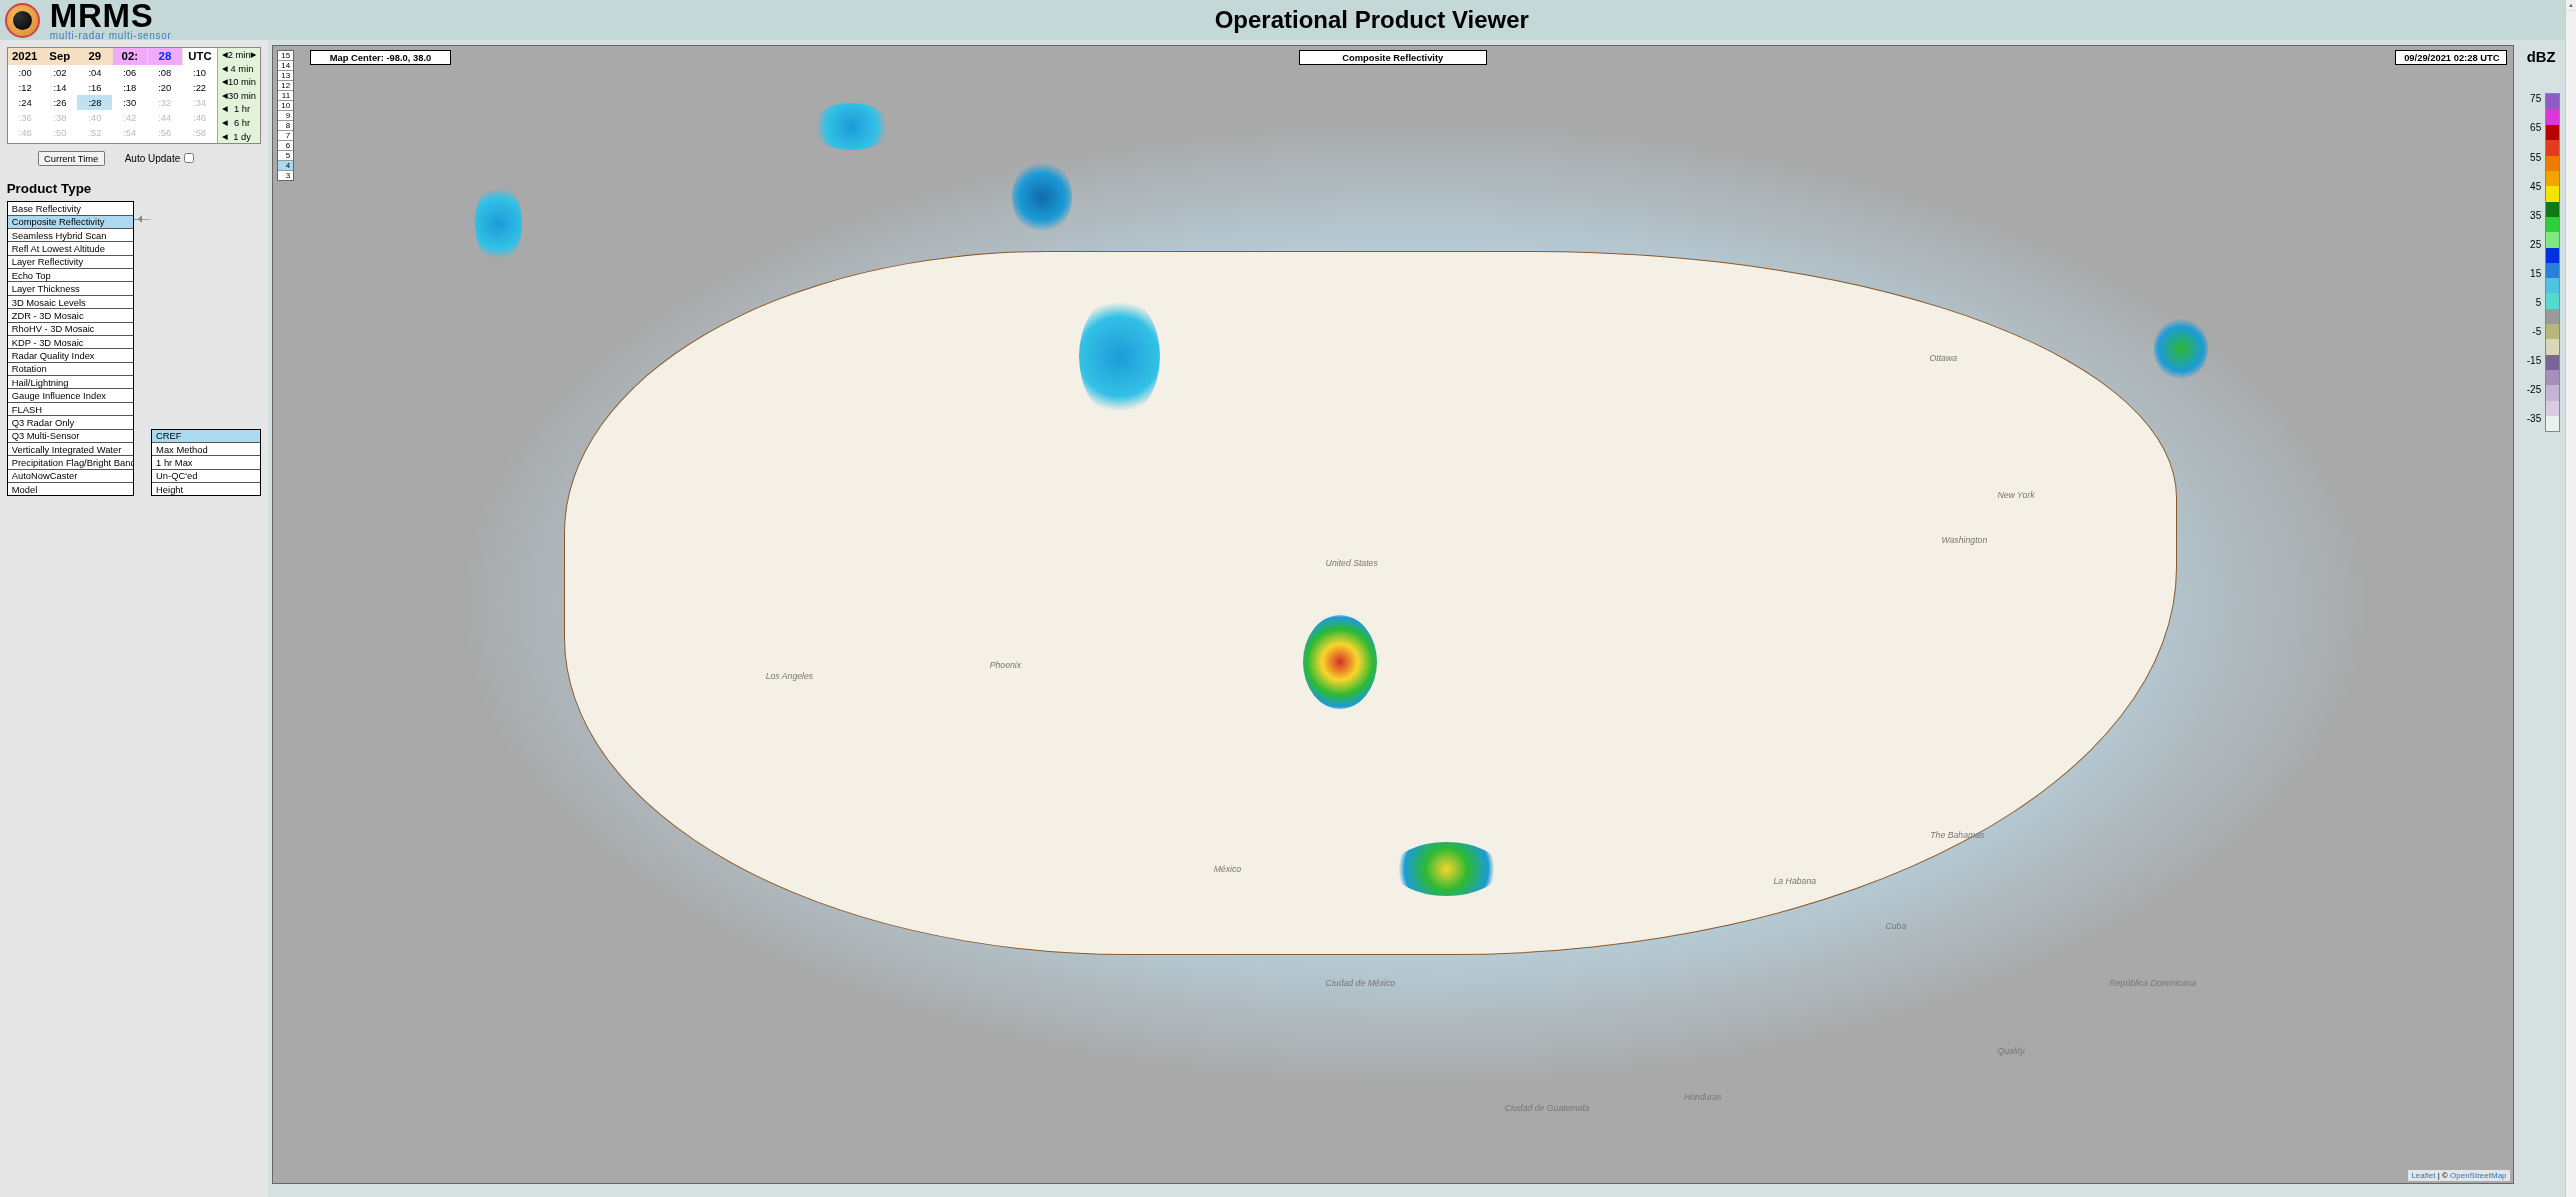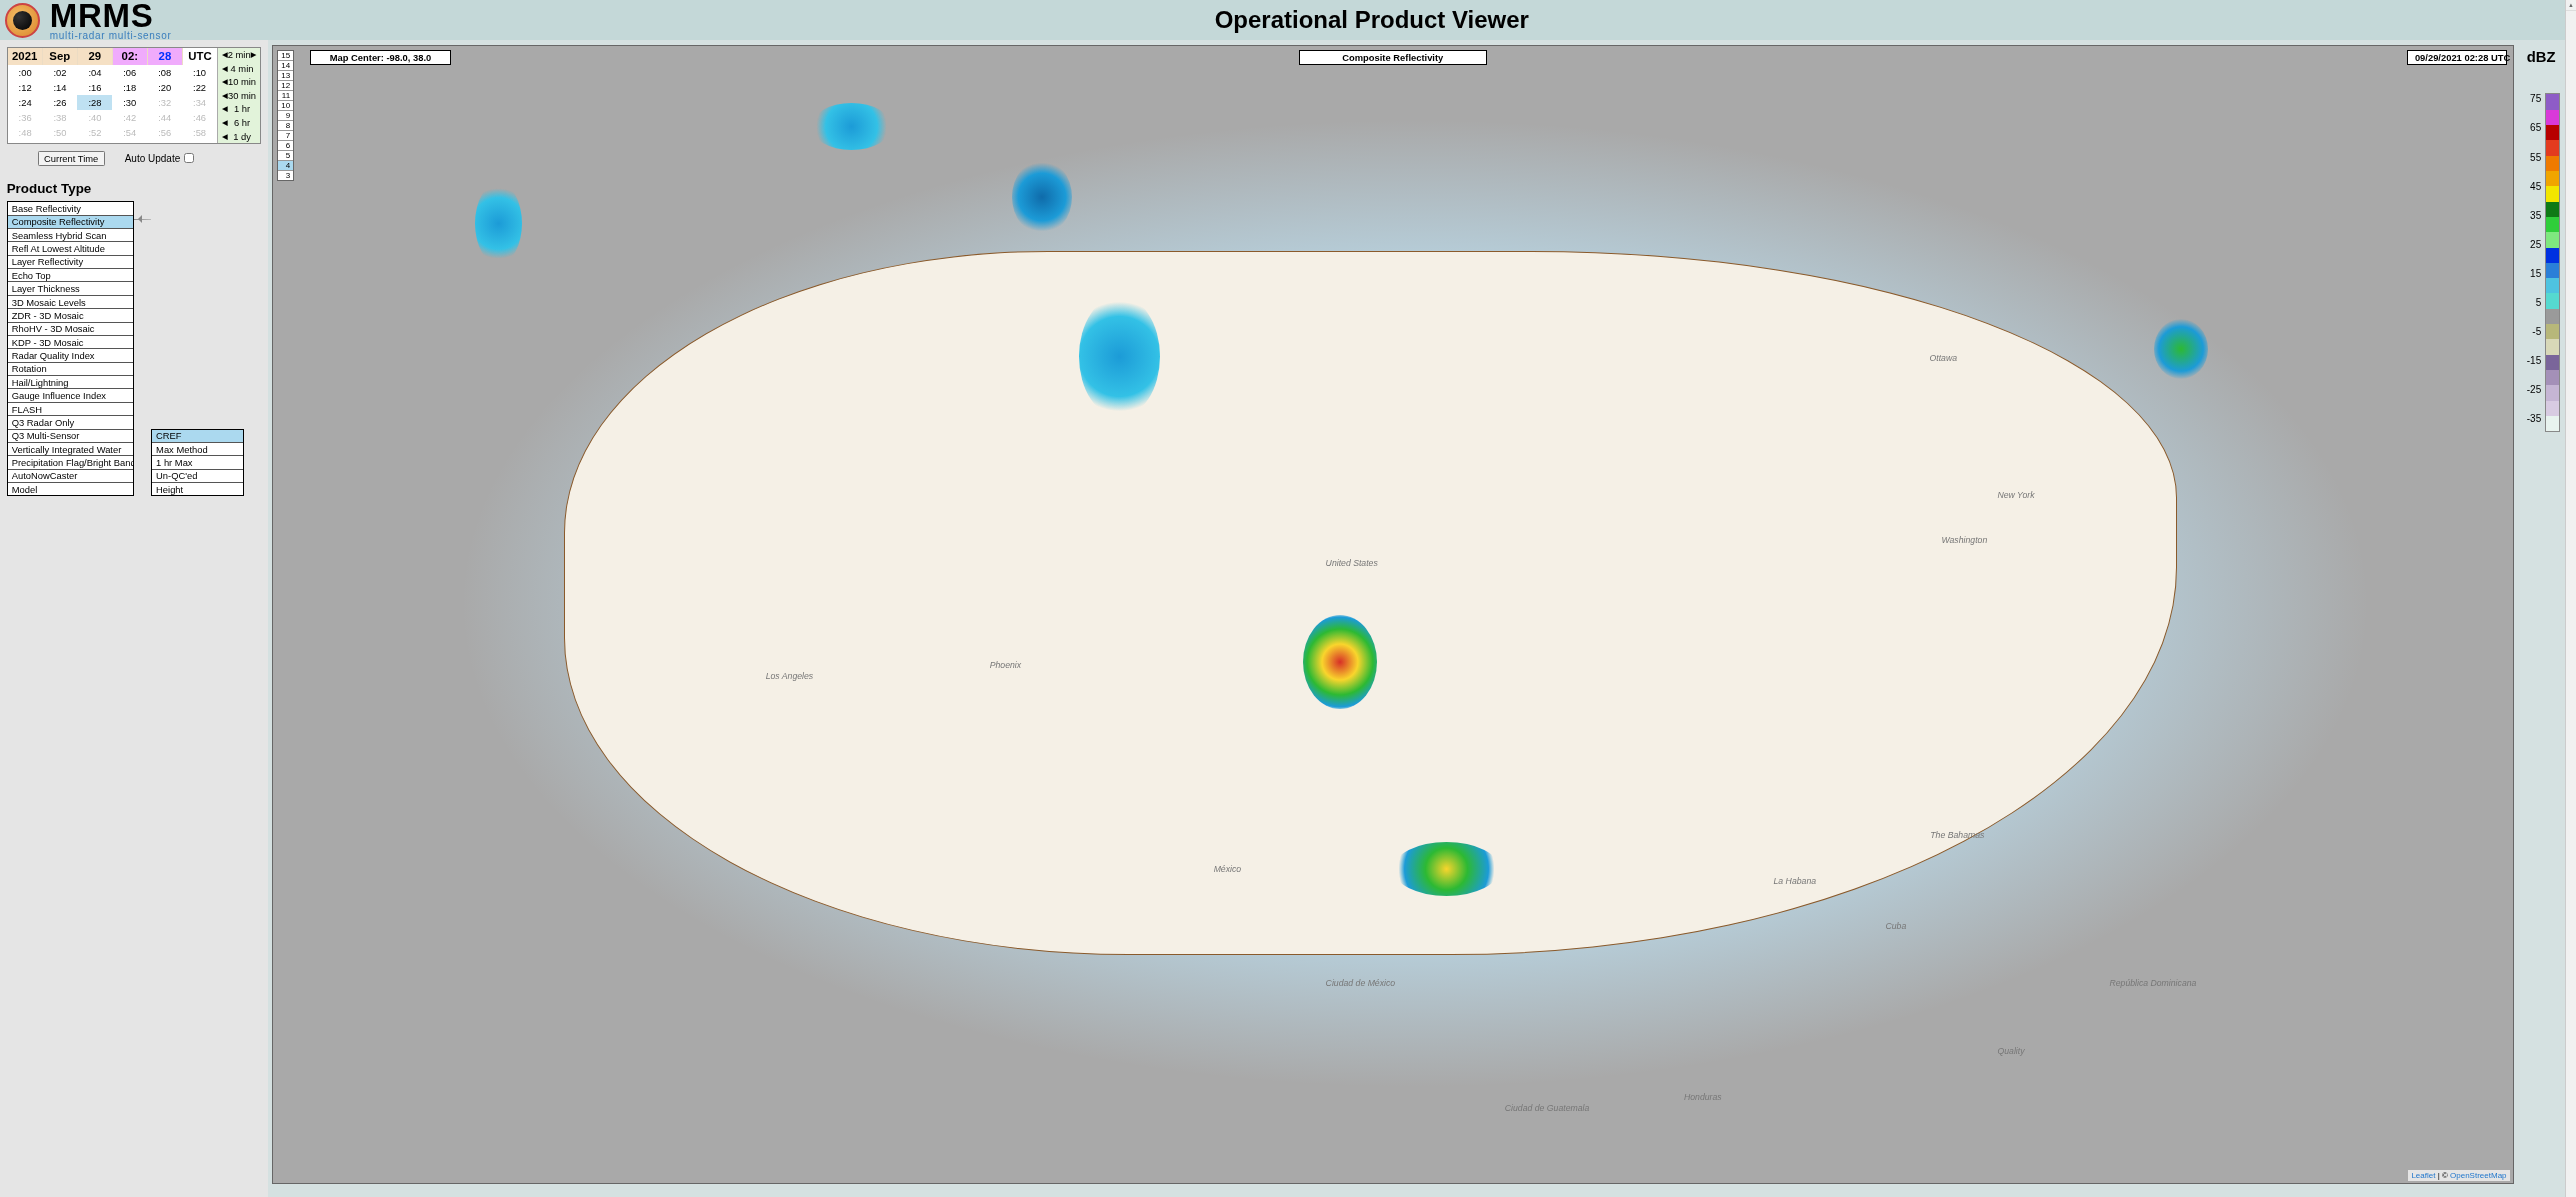--- a/index.html
+++ b/index.html
@@ -49,21 +49,21 @@
   .auto-upd{display:flex;align-items:center;gap:4px;font-size:10px}
   .auto-upd input{width:10px;height:10px}
 
   
   .section-h{font-size:13.4px;font-weight:700;margin:4px 0 5.4px 0}
   .lists-wrap{display:flex;gap:17.4px;align-items:flex-end;position:relative}
   .plist{width:127px;border:0.7px solid #000;background:#fff}
   .plist .item{padding:0.7px 4px;font-size:9.4px;border-bottom:0.7px solid #555;white-space:nowrap;overflow:hidden;cursor:default}
   .plist .item:last-child{border-bottom:none}
   .plist .item.sel{background:#abd9ef}
-  .sublist{width:93px;border:0.7px solid #000;background:#fff;margin-top:6px}
+  .sublist{width:110px;border:0.7px solid #000;background:#fff;margin-top:6px}
   .sublist .item{padding:0.7px 4px;font-size:9.4px;border-bottom:0.7px solid #555;cursor:default}
   .sublist .item:last-child{border-bottom:none}
   .sublist .item.sel{background:#abd9ef}
   .connector{position:absolute;left:127px;top:17.4px;width:17.4px;height:1.3px;background:linear-gradient(to right,#888,#bbb)}
   .connector::before{content:"";position:absolute;left:0;top:-4px;border:4px solid transparent;border-right-color:#888}
 
   
   .map-usa{position:absolute;inset:0}
   .map-usa .ocean{position:absolute;inset:0;background:#a9a9a9}
   .map-usa .halo{position:absolute;left:8%;top:6%;width:86%;height:86%;border-radius:50% 50% 48% 48%;background:radial-gradient(ellipse at center,#cfe8f3 0%,#bddff0 40%,rgba(189,223,240,0) 70%)}
@@ -74,21 +74,21 @@
   .cloud.c3{left:46%;top:50%;width:74px;height:94px;background:radial-gradient(circle,#d73027,#f9d52c 30%,#2db933 55%,#1c9bd7 75%,rgba(0,0,0,0) 82%)}
   .cloud.c4{left:50%;top:70%;width:107px;height:54px;background:radial-gradient(circle,#f9d52c,#2db933 35%,#1c9bd7 70%,rgba(0,0,0,0) 80%)}
   .cloud.c5{left:84%;top:24%;width:54px;height:60px;background:radial-gradient(circle,#2db933,#1c9bd7 55%,rgba(0,0,0,0) 75%)}
   .cloud.c6{left:9%;top:12%;width:47px;height:81px;background:radial-gradient(circle,#1c9bd7,#33c1e6 55%,rgba(0,0,0,0) 75%)}
   .cloud.c7{left:24%;top:5%;width:81px;height:47px;background:radial-gradient(circle,#1c9bd7,#33c1e6 55%,rgba(0,0,0,0) 75%)}
   .map-label{position:absolute;font-size:8.7px;color:#777;font-style:italic}
 
   .info-pill{position:absolute;background:#fff;border:0.7px solid #000;font-size:9.4px;padding:0.7px 6.7px;white-space:nowrap}
   .pill-center{left:37px;top:4px;width:141px;text-align:center;font-weight:600}
   .pill-prod{left:50%;top:4px;transform:translateX(-50%);width:188px;text-align:center;font-weight:600}
-  .pill-date{right:5.4px;top:4px;width:100px;text-align:right;font-weight:600}
+  .pill-date{right:5.4px;top:4px;width:112px;text-align:right;font-weight:600}
   .level-picker{position:absolute;left:4px;top:4px;border:0.7px solid #666;background:#fff;font-size:8px}
   .level-picker .lv{padding:0 2.7px;border-bottom:0.7px solid #999;text-align:right;min-width:14.8px;cursor:pointer}
   .level-picker .lv:last-child{border-bottom:none}
   .level-picker .lv.sel{background:#abd9ef}
   .attribution{position:absolute;right:2.7px;bottom:2px;font-size:8px;background:rgba(255,255,255,.7);padding:0.7px 3.4px}
   .attribution a{color:#2277cc}
 
   
   .bottom-strip{position:absolute;left:0;right:0;bottom:0;height:14.8px;display:flex;align-items:center;padding-left:27px;font-weight:700;font-size:10px;gap:5.4px}
   .bottom-strip input[type=checkbox]{width:10px;height:10px}

